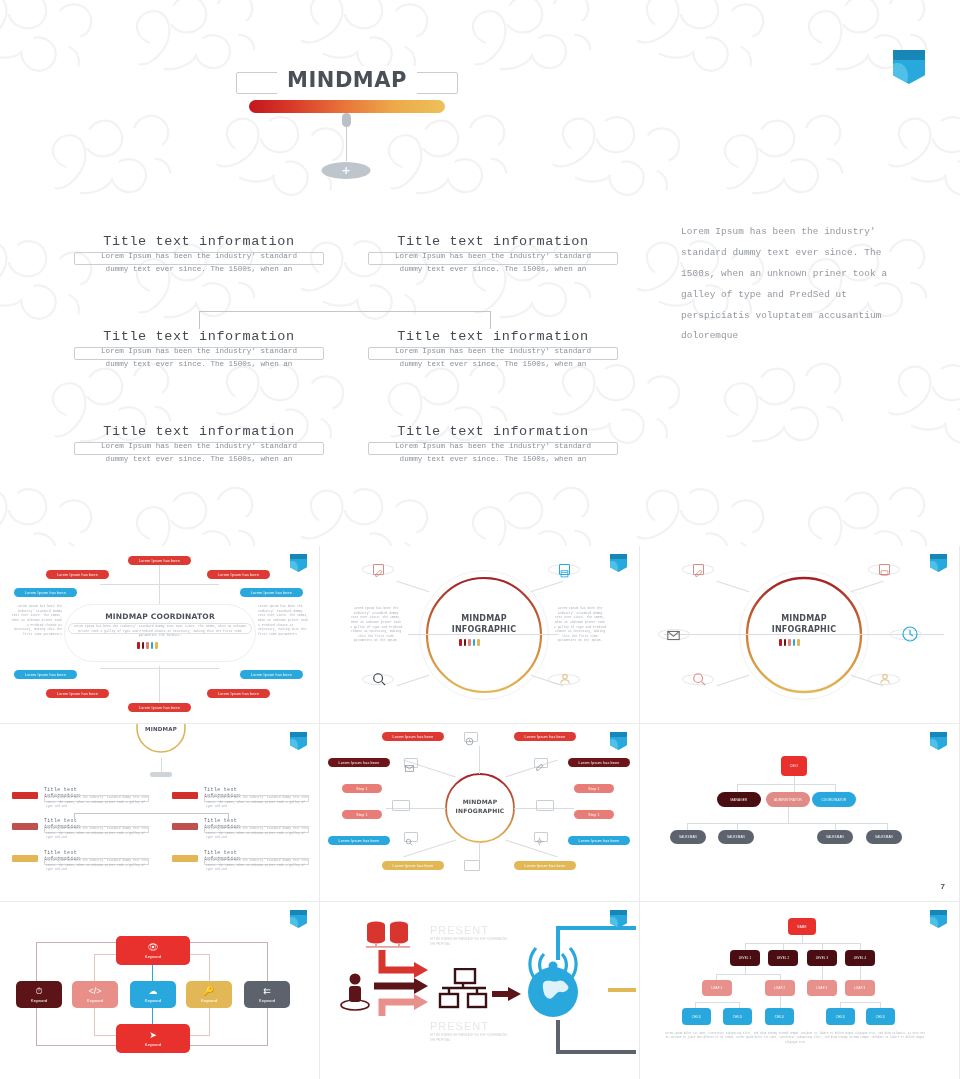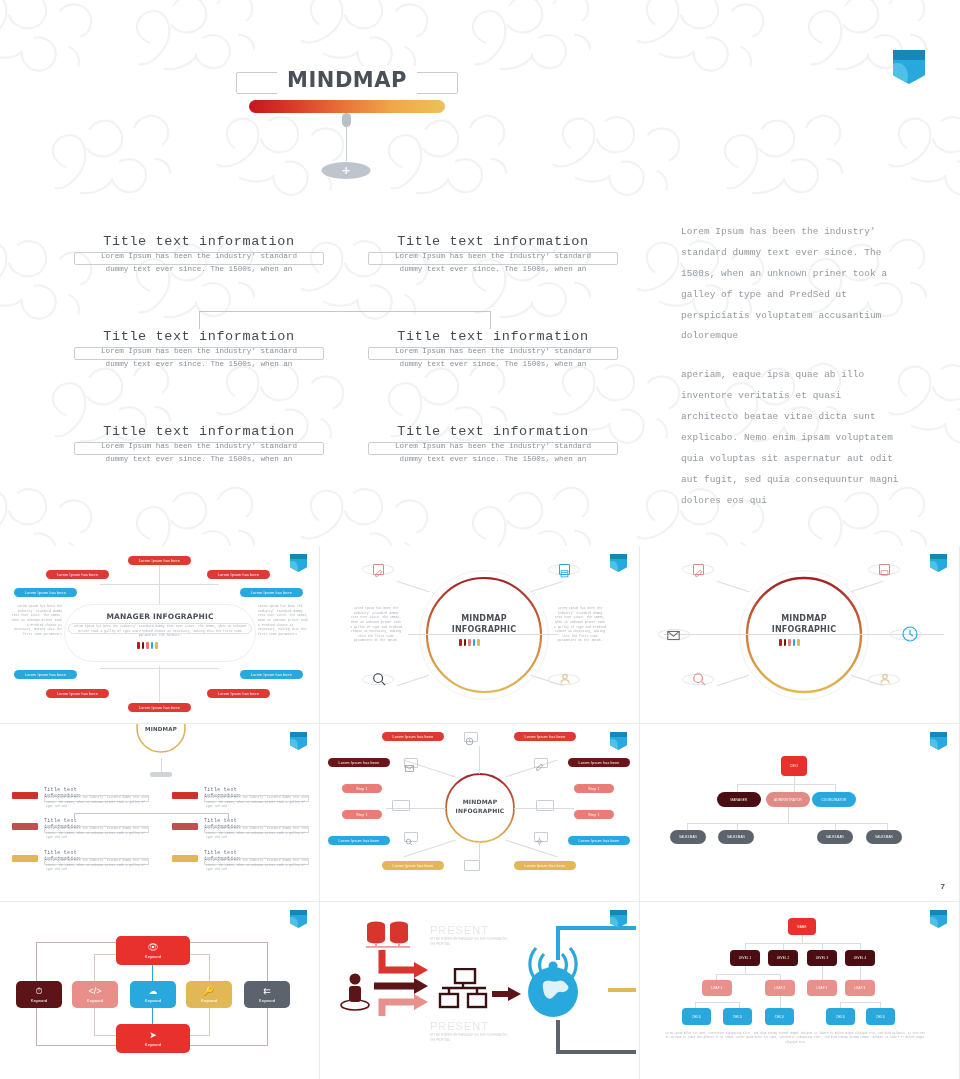--- a/index.html
+++ b/index.html
@@ -703,38 +703,37 @@
   <div class="info-frame">
     <div class="info-body">
       <div>Lorem Ipsum has been the industry' standard</div>
       <div>dummy text ever since. The 1500s, when an</div>
     </div>
   </div>
 </div>
 
 <div class="para-col">
   <div class="para">Lorem Ipsum has been the industry' standard dummy text ever since. The 1500s, when an unknown priner took a galley of type and PredSed ut perspiciatis voluptatem accusantium doloremque</div>
-  <div class="para">aperiam, eaque ipsa quae ab illo inventore veritatis et quasi architecto beatae vitae dicta sunt explicabo. Nemo enim ipsam voluptatem quia voluptas sit aspernatur aut odit aut fugit, sed quia consequuntur magni dolores eos qui</div>
 </div>
 
 <div class="thumb-grid">
 
   <div class="thumb">
     <div class="logo-badge small">
         <div class="shield"></div>
       </div>
     <div class="line-v" style="left:159px; top:14px; height:44px;"></div>
     <div class="line-v" style="left:159px; top:120px; height:36px;"></div>
     <div class="line-h" style="left:100px; top:38px; width:60px;"></div>
     <div class="line-h" style="left:159px; top:38px; width:60px;"></div>
     <div class="line-h" style="left:100px; top:122px; width:60px;"></div>
     <div class="line-h" style="left:159px; top:122px; width:60px;"></div>
 
     <div style="position:absolute; left:64px; top:58px; width:192px; height:58px; border:1px solid #edeef0; border-radius:29px;"></div>
-    <div class="ctr-title" style="left:64px; top:66px; width:192px; font-size:7.5px;">MANAGER INFOGRAPHIC</div>
+    <div class="ctr-title" style="left:64px; top:66px; width:192px; font-size:7.5px;">MINDMAP COORDINATOR</div>
     <div style="position:absolute; left:68px; top:77px; width:184px; height:11px; border:1px solid #e0e3e6; border-radius:6px;"></div>
     <div class="mini-text" style="left:72px; top:78px; width:176px;">Lorem Ipsum has been the industry' standard dummy text ever since. The 1500s, when an unknown priner took a galley of type and PredSed choose as necessary, making this the first time parameters the formats.</div>
     <div class="dots" style="left:137px; top:96px;">
       <i style="background:#c4161c"></i>
         <i style="background:#6d1418"></i>
         <i style="background:#e87c76"></i>
         <i style="background:#29a8dd"></i>
         <i style="background:#e2b857"></i>
     </div>
 

